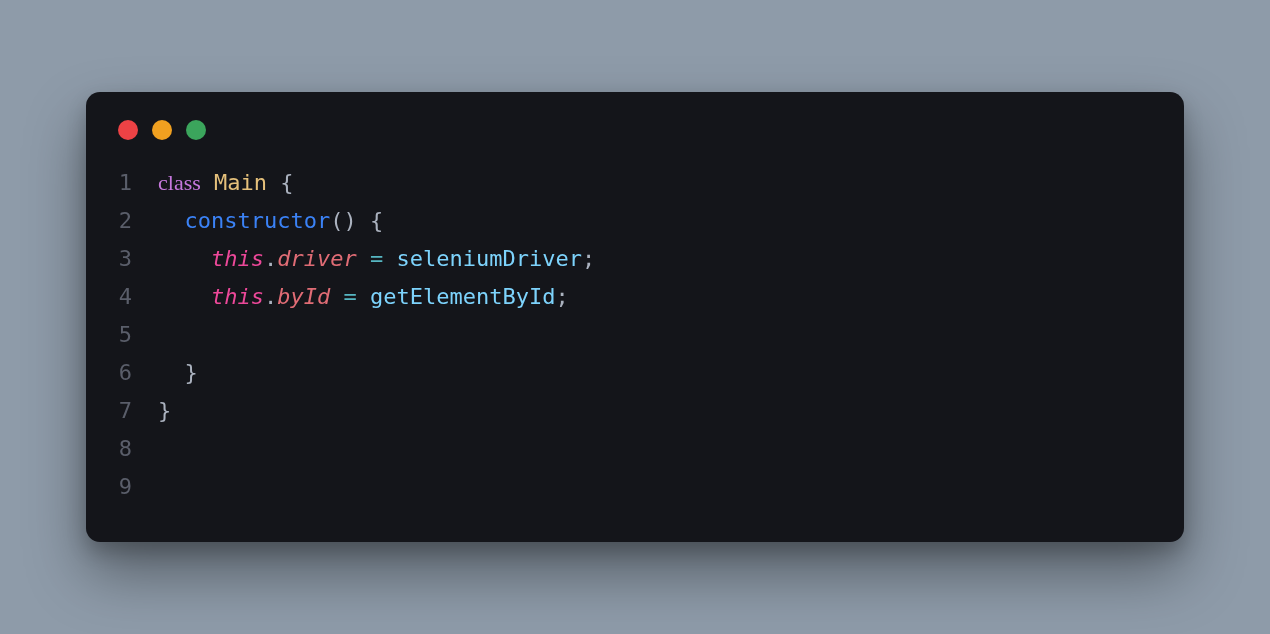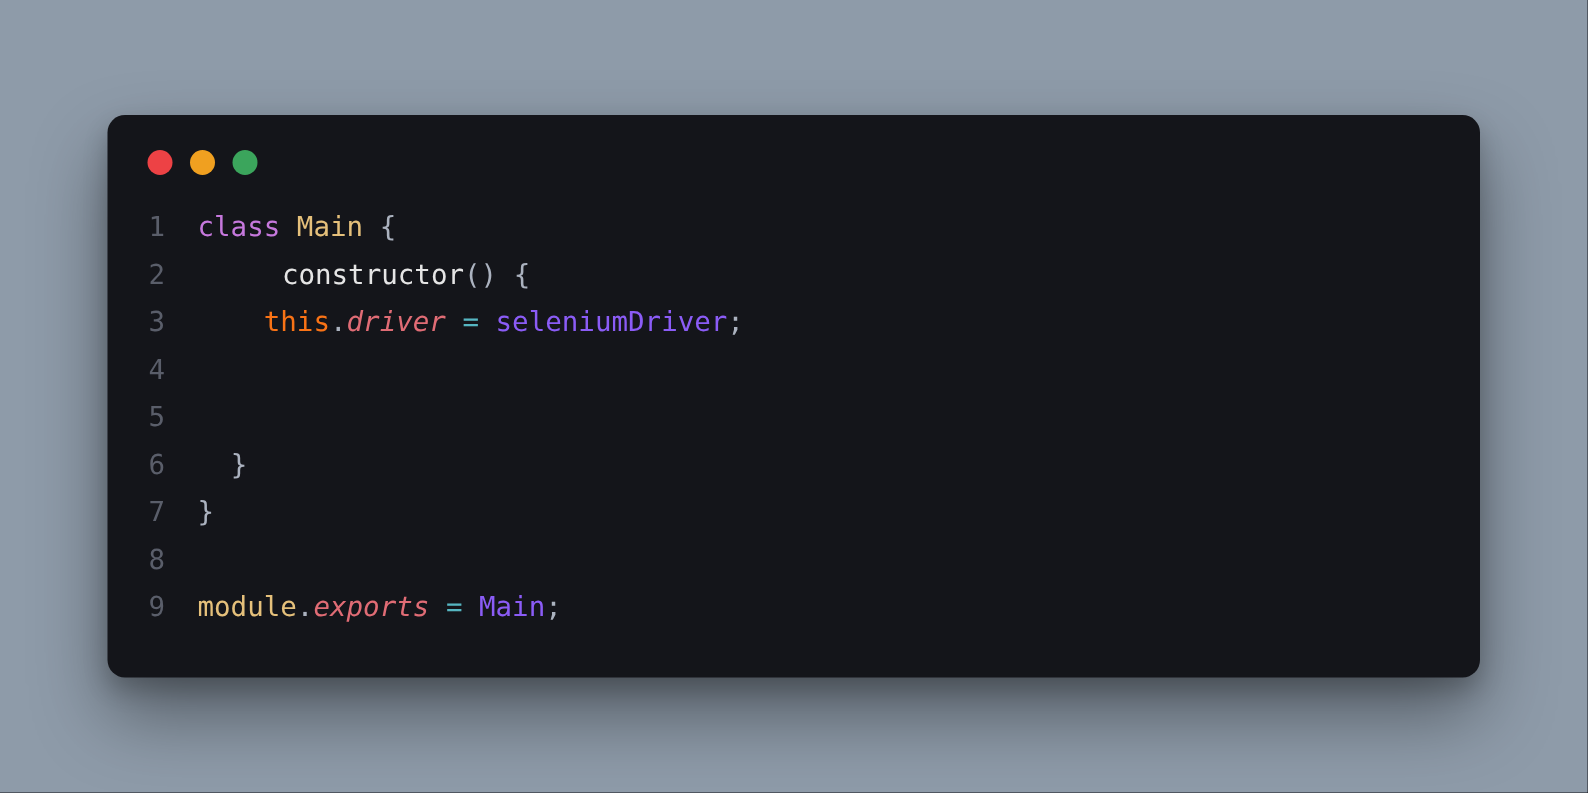--- a/index.html
+++ b/index.html
@@ -50,45 +50,45 @@
       color: #5a5e6a;
       width: 44px;
       text-align: right;
       padding-right: 26px;
       flex-shrink: 0;
       user-select: none;
     }
     .code {
       color: #abb2bf;
     }
-    .kw { color: #c678dd; }
+    .kw { color: #c678dd; font-family: Liberation Serif, serif; }
     .cls { color: #e5c07b; }
     .brace { color: #abb2bf; }
-    .fn { color: #e5e5e5; margin-left: 41px; }
-    .this { color: #f97316; }
+    .fn { color: #3b82f6; }
+    .this { color: #ec4899; font-style: italic; }
     .prop { color: #e06c75; font-style: italic; }
     .op { color: #56b6c2; }
-    .ident { color: #8b5cf6; margin-top: 20px; }
+    .ident { color: #7dd3fc; margin-top: 20px; }
     .mod { color: #e5c07b; }
     .dot { color: #abb2bf; }
     .punct { color: #abb2bf; }
   </style>
 </head>
 <body>
 
 <div class="window">
   <div class="titlebar">
     <div class="traffic-light red"></div>
     <div class="traffic-light yellow"></div>
     <div class="traffic-light green"></div>
   </div>
   <div class="code-area" id="code-area">
   <div class="line"><span class="lineno">1</span><span class="code"><span class="kw">class</span><span> </span><span class="cls">Main</span><span> </span><span class="brace">{</span></span></div>
       <div class="line"><span class="lineno">2</span><span class="code"><span>  </span><span class="fn">constructor</span><span class="punct">()</span><span> </span><span class="brace">{</span></span></div>
       <div class="line"><span class="lineno">3</span><span class="code"><span>    </span><span class="this">this</span><span class="dot">.</span><span class="prop">driver</span><span> </span><span class="op">=</span><span> </span><span class="ident">seleniumDriver</span><span class="punct">;</span></span></div>
-      <div class="line"><span class="lineno">4</span></div>
+      <div class="line"><span class="lineno">4</span><span class="code"><span>    </span><span class="this">this</span><span class="dot">.</span><span class="prop">byId</span><span> </span><span class="op">=</span><span> </span><span class="ident">getElementById</span><span class="punct">;</span></span></div>
       <div class="line"><span class="lineno">5</span></div>
       <div class="line"><span class="lineno">6</span><span class="code"><span>  </span><span class="brace">}</span></span></div>
       <div class="line"><span class="lineno">7</span><span class="code"><span class="brace">}</span></span></div>
       <div class="line"><span class="lineno">8</span><span class="code"><span></span></span></div>
-      <div class="line"><span class="lineno">9</span><span class="code"><span class="mod">module</span><span class="dot">.</span><span class="prop">exports</span><span> </span><span class="op">=</span><span> </span><span class="ident">Main</span><span class="punct">;</span></span></div>
+      <div class="line"><span class="lineno">9</span></div>
     </div>
 </div>
 
 </body></html>

